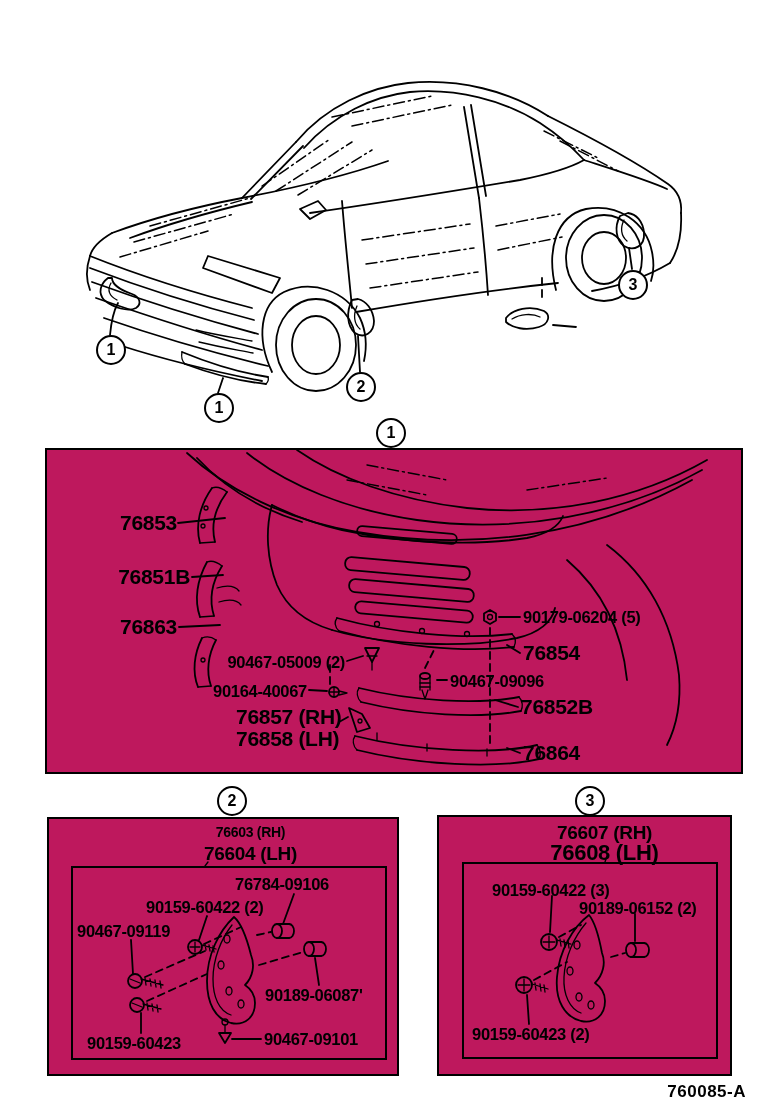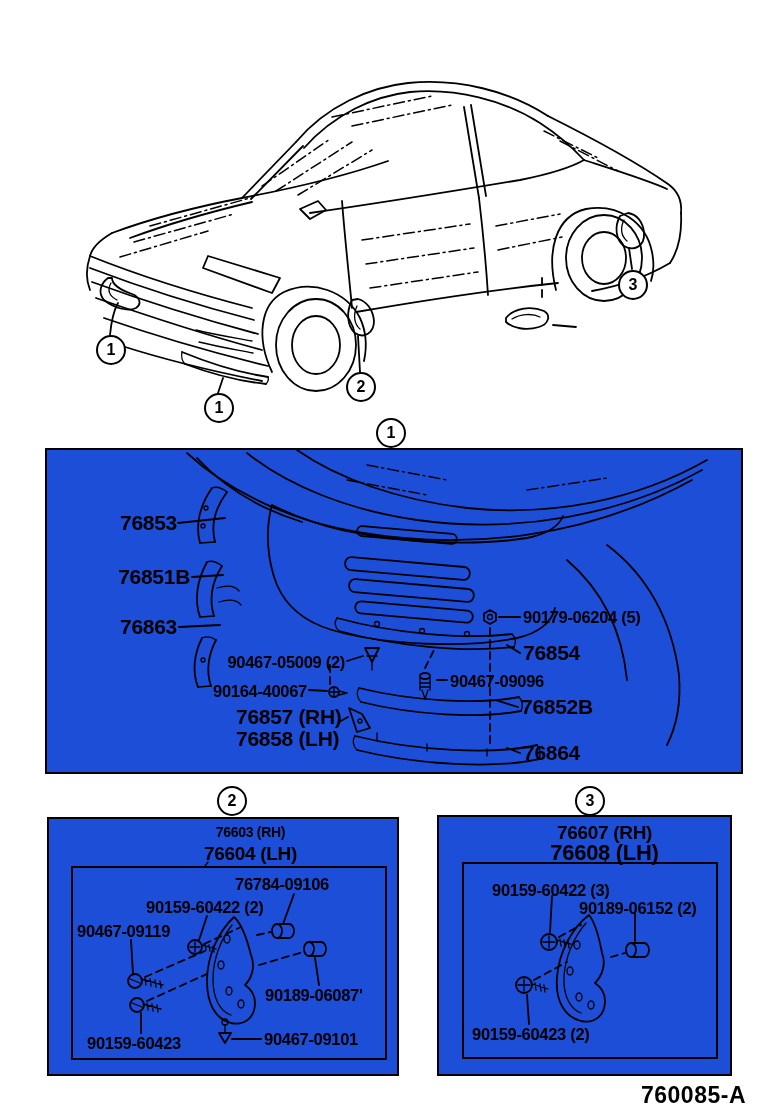--- a/index.html
+++ b/index.html
@@ -17,27 +17,27 @@
   .lbl{position:absolute;font-weight:bold;white-space:nowrap;letter-spacing:-0.3px;line-height:1;}
   .lbl-lg{font-size:21px;}
   .lbl-md{font-size:16.5px;}
   .r{text-align:right;}
   .c{text-align:center;}
   .callout{
     position:absolute;width:26px;height:26px;border:2.5px solid #000;border-radius:50%;
     display:flex;align-items:center;justify-content:center;
     font-weight:bold;font-size:16px;background:#fff;z-index:5;
   }
-  .figbox{position:absolute;border:2.5px solid #000;background:#1d4ed8;}
+  .figbox{position:absolute;border:2.5px solid #000;background:#be185d;}
   .innerbox{position:absolute;border:2px solid #000;}
   .refer{position:absolute;left:578px;top:303px;font-weight:bold;line-height:1;}
   .refer .big{font-size:16px;letter-spacing:0.5px;margin-bottom:3px;}
   .refer .small{font-size:13.5px;letter-spacing:-0.3px;margin-bottom:2px;}
   .footer-code{position:absolute;left:600px;top:1082px;width:146px;text-align:right;
-    font-weight:bold;font-size:23px;letter-spacing:0.5px;}
+    font-weight:bold;font-size:17px;letter-spacing:0.5px;}
 </style>
 </head>
 <body>
 
 <div class="page">
 
   <svg class="art" style="left:0;top:0" width="760" height="445" viewBox="0 0 760 445">
     <g>
       <path d="M296,142 C326,106 370,87 408,83 C458,78 510,91 548,116"></path>
       <path d="M304,148 C334,114 374,96 410,92 C456,88 504,100 540,123 C557,134 572,147 584,160"></path>

